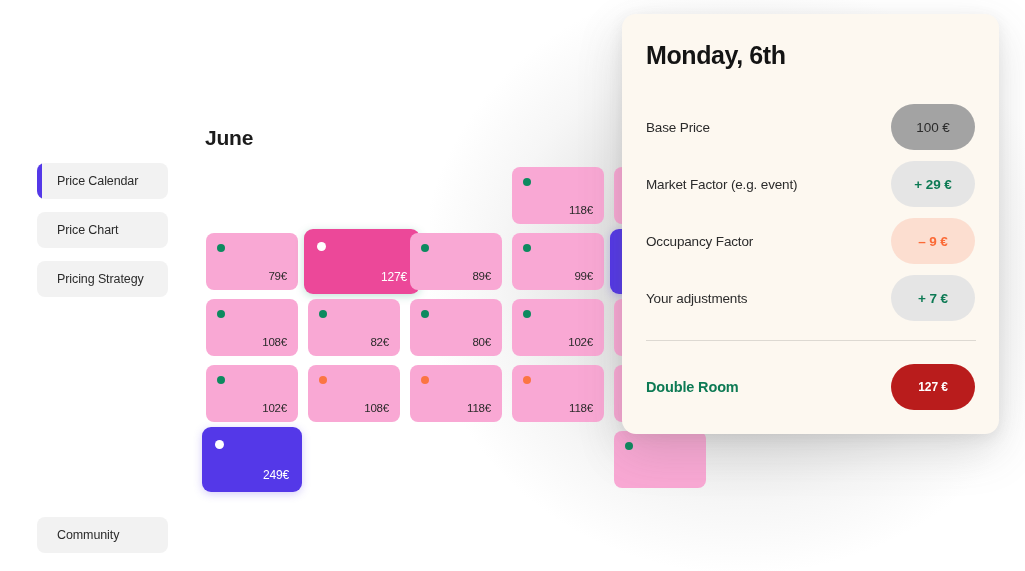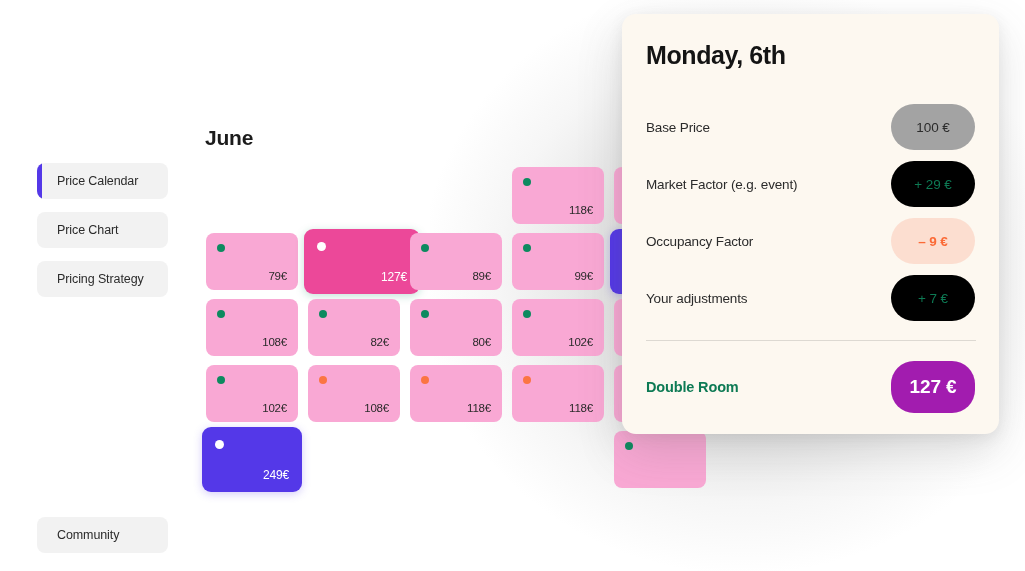--- a/index.html
+++ b/index.html
@@ -189,21 +189,21 @@
     width: 84px;
     height: 46px;
     border-radius: 23px;
     display: flex;
     align-items: center;
     justify-content: center;
     font-size: 13.5px;
     letter-spacing: -0.1px;
   }
   .pill.neutral { background: #a3a3a3; color: #2b2b2b; font-weight: 400; }
-  .pill.pos     { background: #000000; color: #0d7a54; font-weight: normal; }
+  .pill.pos     { background: #e5e5e5; color: #0d7a54; font-weight: bold; }
   .pill.neg     { background: #fcded0; color: #fb6a36; font-weight: bold; }
 
   .divider {
     position: absolute;
     left: 24px;
     top: 326px;
     width: 330px;
     height: 1px;
     background: #ddd9d2;
   }
@@ -220,25 +220,25 @@
     gap: 46px;
   }
   .total-label {
     font-size: 14.5px;
     font-weight: bold;
     color: #0d7a54;
     letter-spacing: -0.15px;
   }
   .total-pill {
     width: 84px;
-    height: 52px;
+    height: 46px;
     border-radius: 23px;
-    background: #a21caf;
+    background: #b91c1c;
     color: #ffffff;
-    font-size: 19px;
+    font-size: 12px;
     font-weight: bold;
     display: flex;
     align-items: center;
     justify-content: center;
     letter-spacing: -0.1px;
   }
 </style>
 </head>
 <body>
 

